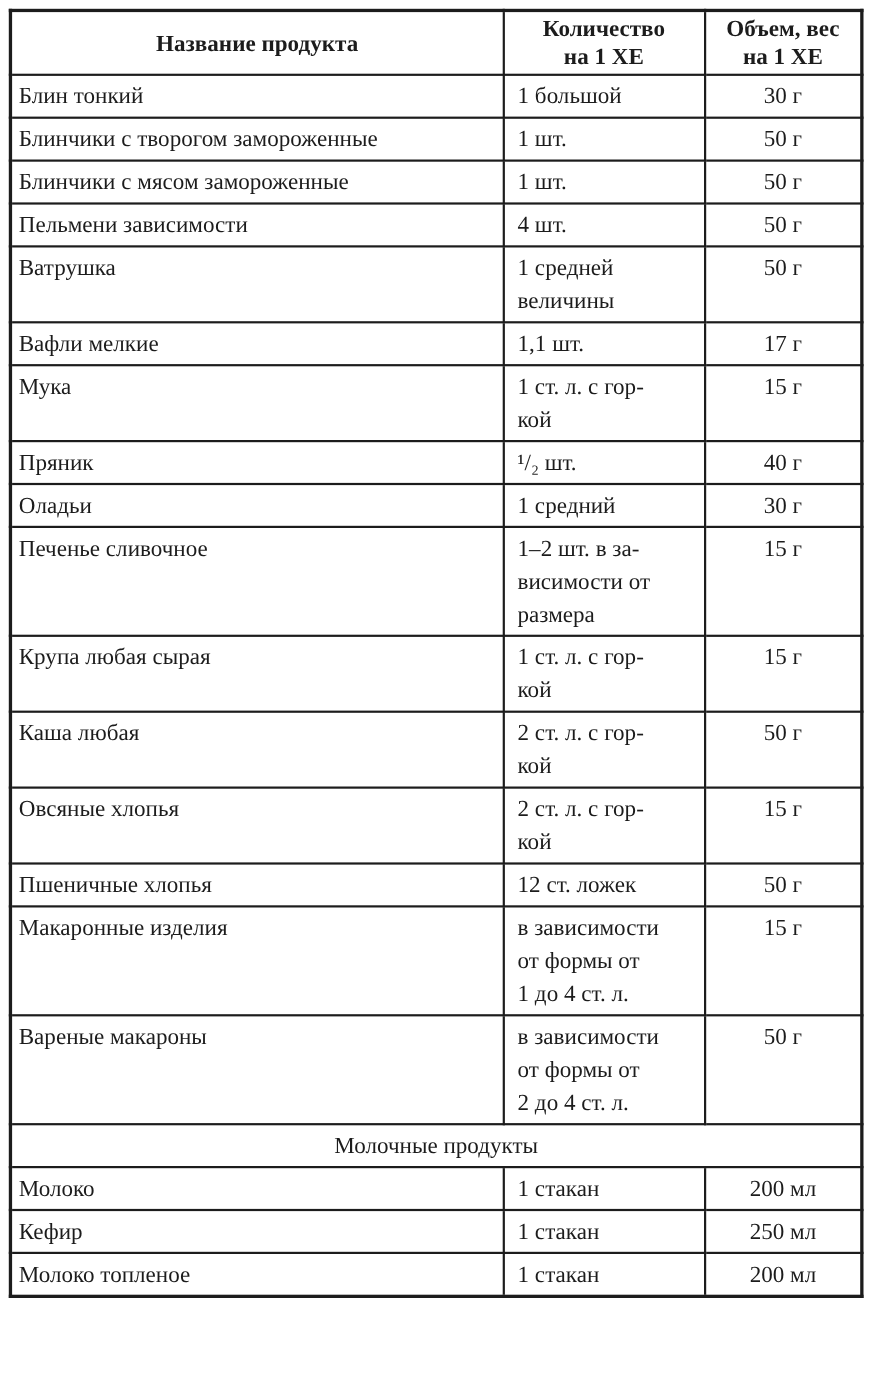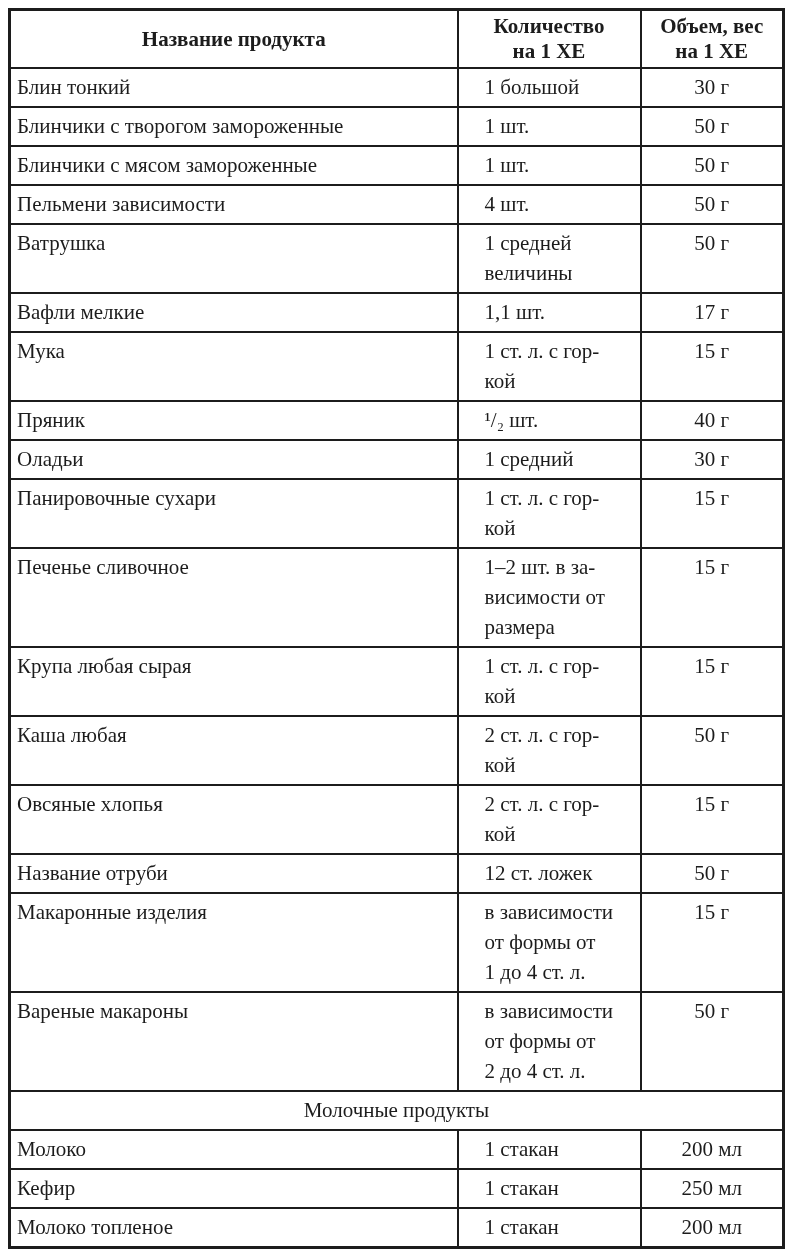--- a/index.html
+++ b/index.html
@@ -40,21 +40,21 @@
     text-align: center;
     vertical-align: middle;
     line-height: 25px;
     padding: 3px 2px;
   }
   .xe-table td {
     vertical-align: top;
     line-height: 30px;
     padding: 3px 6px 4px 6px;
   }
-  .xe-table td.cell-qty { padding-left: 26px; }
+  .xe-table td.cell-qty { padding-left: 12px; }
   .xe-table td.cell-amount { text-align: center; }
   .xe-table tr.section-row td {
     text-align: center;
     padding: 3px 6px 4px 6px;
   }
   
   table.xe-table { border: 3px solid #1c1c1c; }
 </style>
 </head>
 <body>
@@ -126,26 +126,20 @@
     <td class="cell-qty">¹/₂ шт.</td>
     <td class="cell-amount">40 г</td>
   </tr>
 
   <tr>
     <td class="cell-name">Оладьи</td>
     <td class="cell-qty">1 средний</td>
     <td class="cell-amount">30 г</td>
   </tr>
 
-  <tr>
-    <td class="cell-name">Панировочные сухари</td>
-    <td class="cell-qty">1 ст. л. с гор-
-кой</td>
-    <td class="cell-amount">15 г</td>
-  </tr>
 
   <tr>
     <td class="cell-name">Печенье сливочное</td>
     <td class="cell-qty">1–2 шт. в за-
 висимости от
 размера</td>
     <td class="cell-amount">15 г</td>
   </tr>
 
   <tr>
@@ -163,21 +157,21 @@
   </tr>
 
   <tr>
     <td class="cell-name">Овсяные хлопья</td>
     <td class="cell-qty">2 ст. л. с гор-
 кой</td>
     <td class="cell-amount">15 г</td>
   </tr>
 
   <tr>
-    <td class="cell-name">Название отруби</td>
+    <td class="cell-name">Пшеничные хлопья</td>
     <td class="cell-qty">12 ст. ложек</td>
     <td class="cell-amount">50 г</td>
   </tr>
 
   <tr>
     <td class="cell-name">Макаронные изделия</td>
     <td class="cell-qty">в зависимости
 от формы от
 1 до 4 ст. л.</td>
     <td class="cell-amount">15 г</td>

